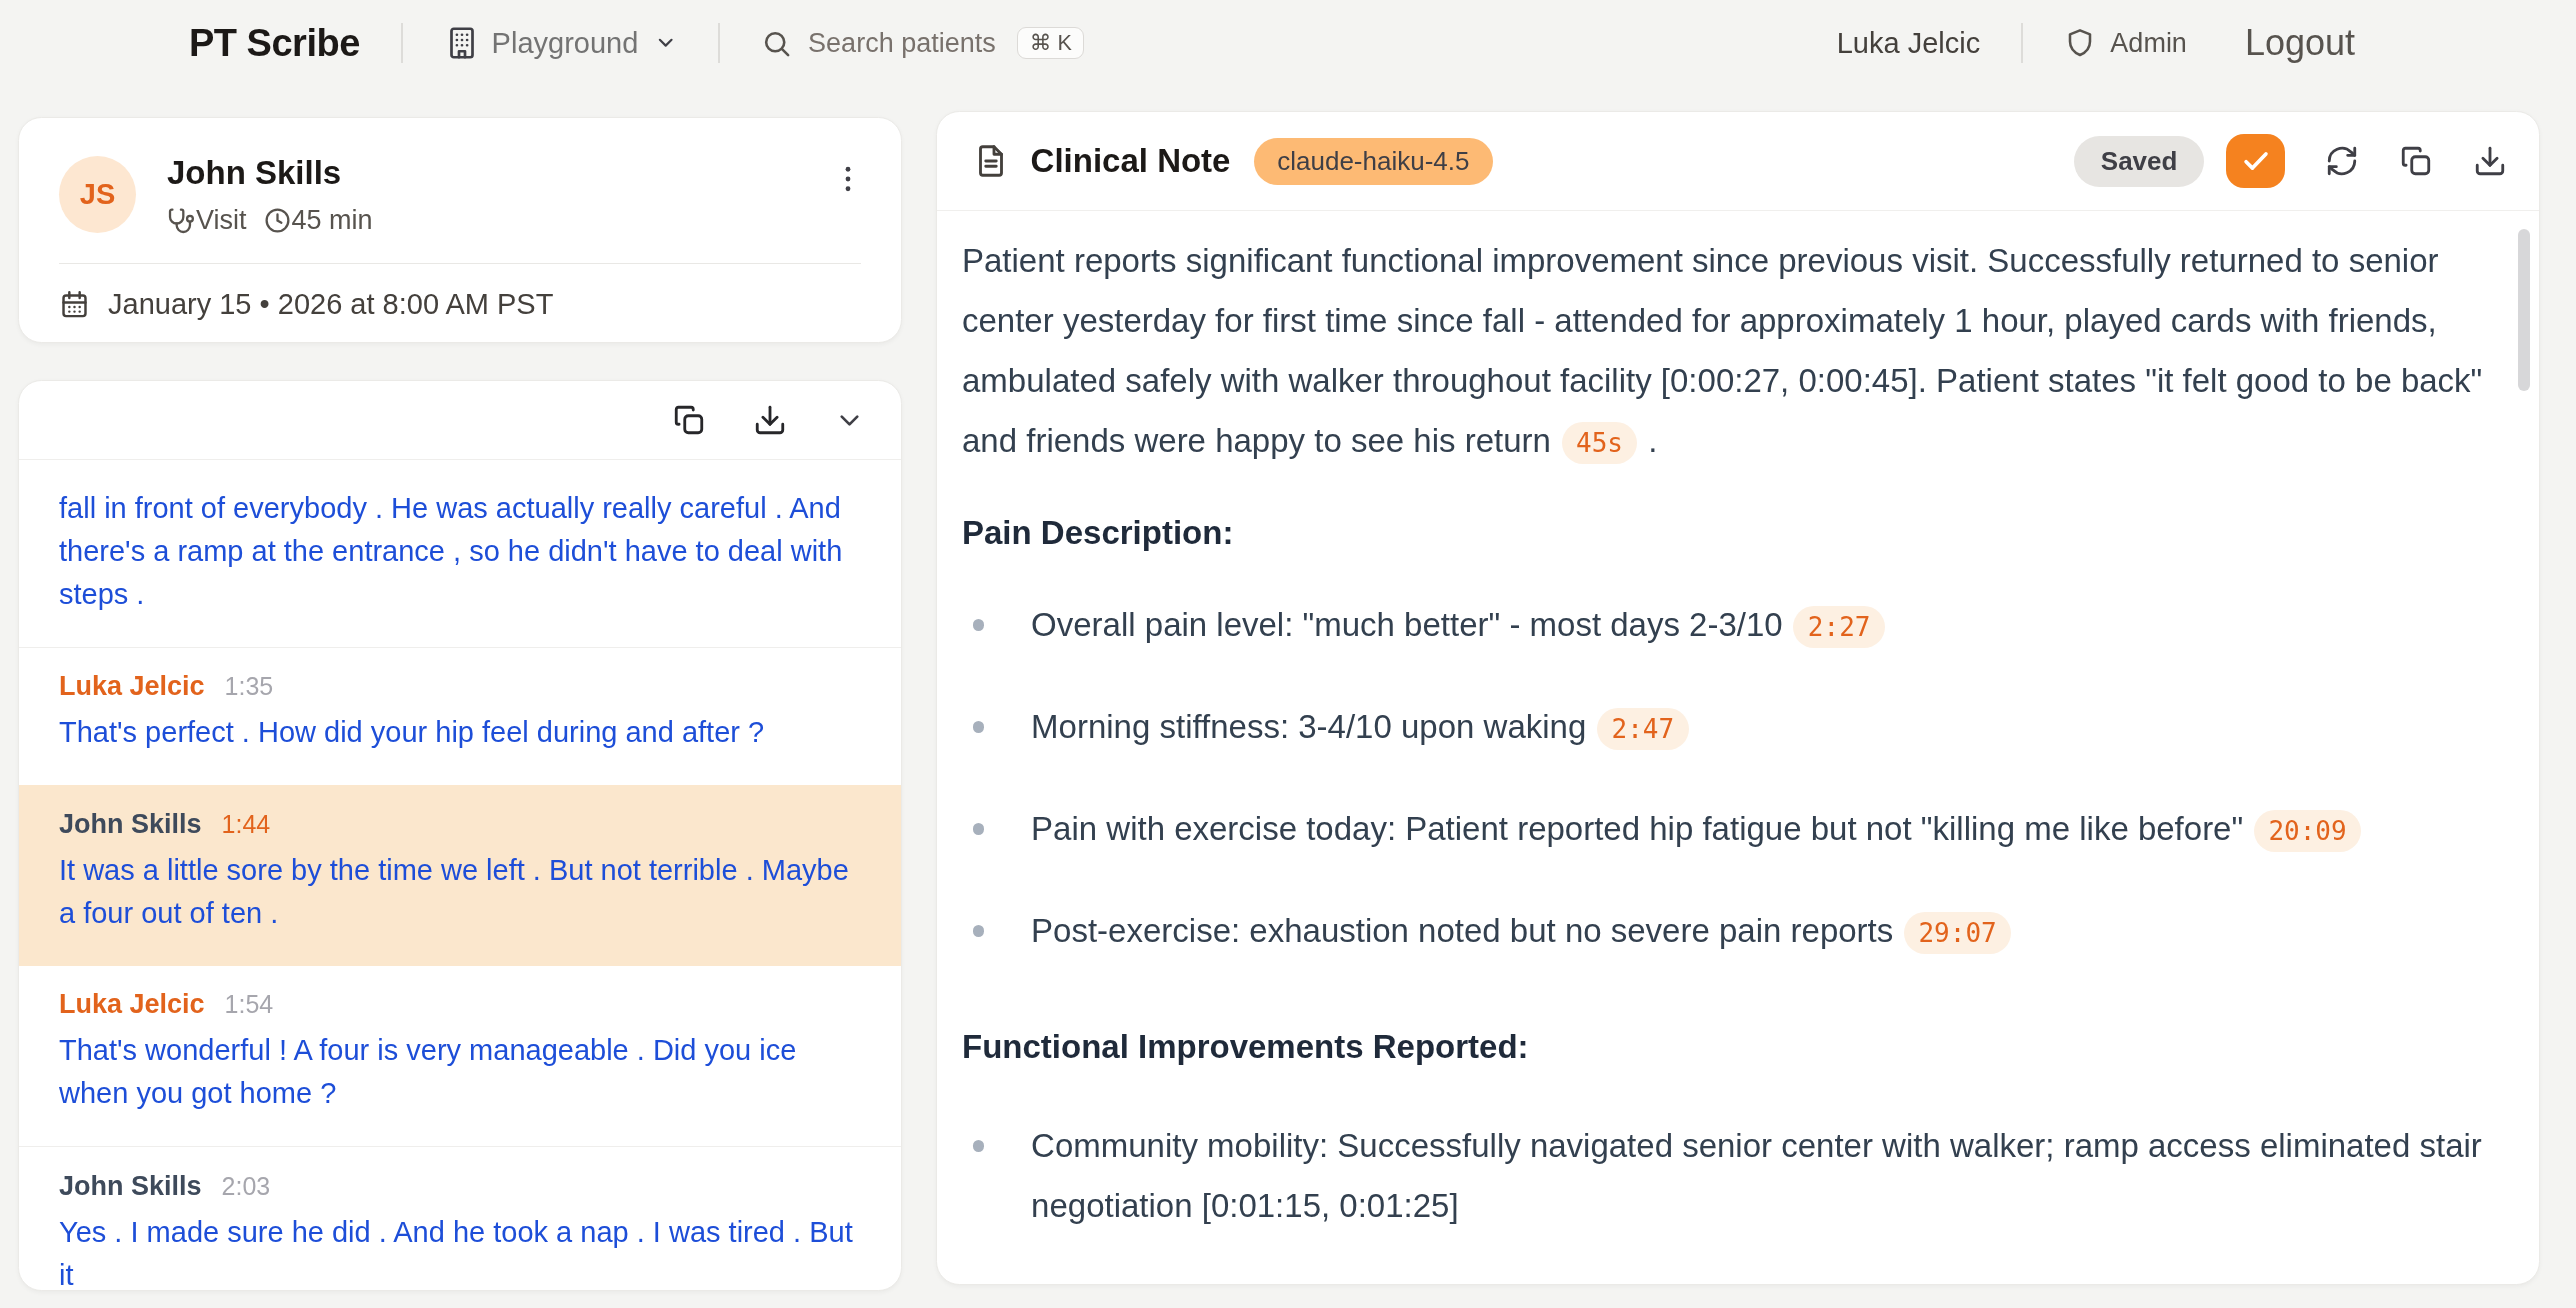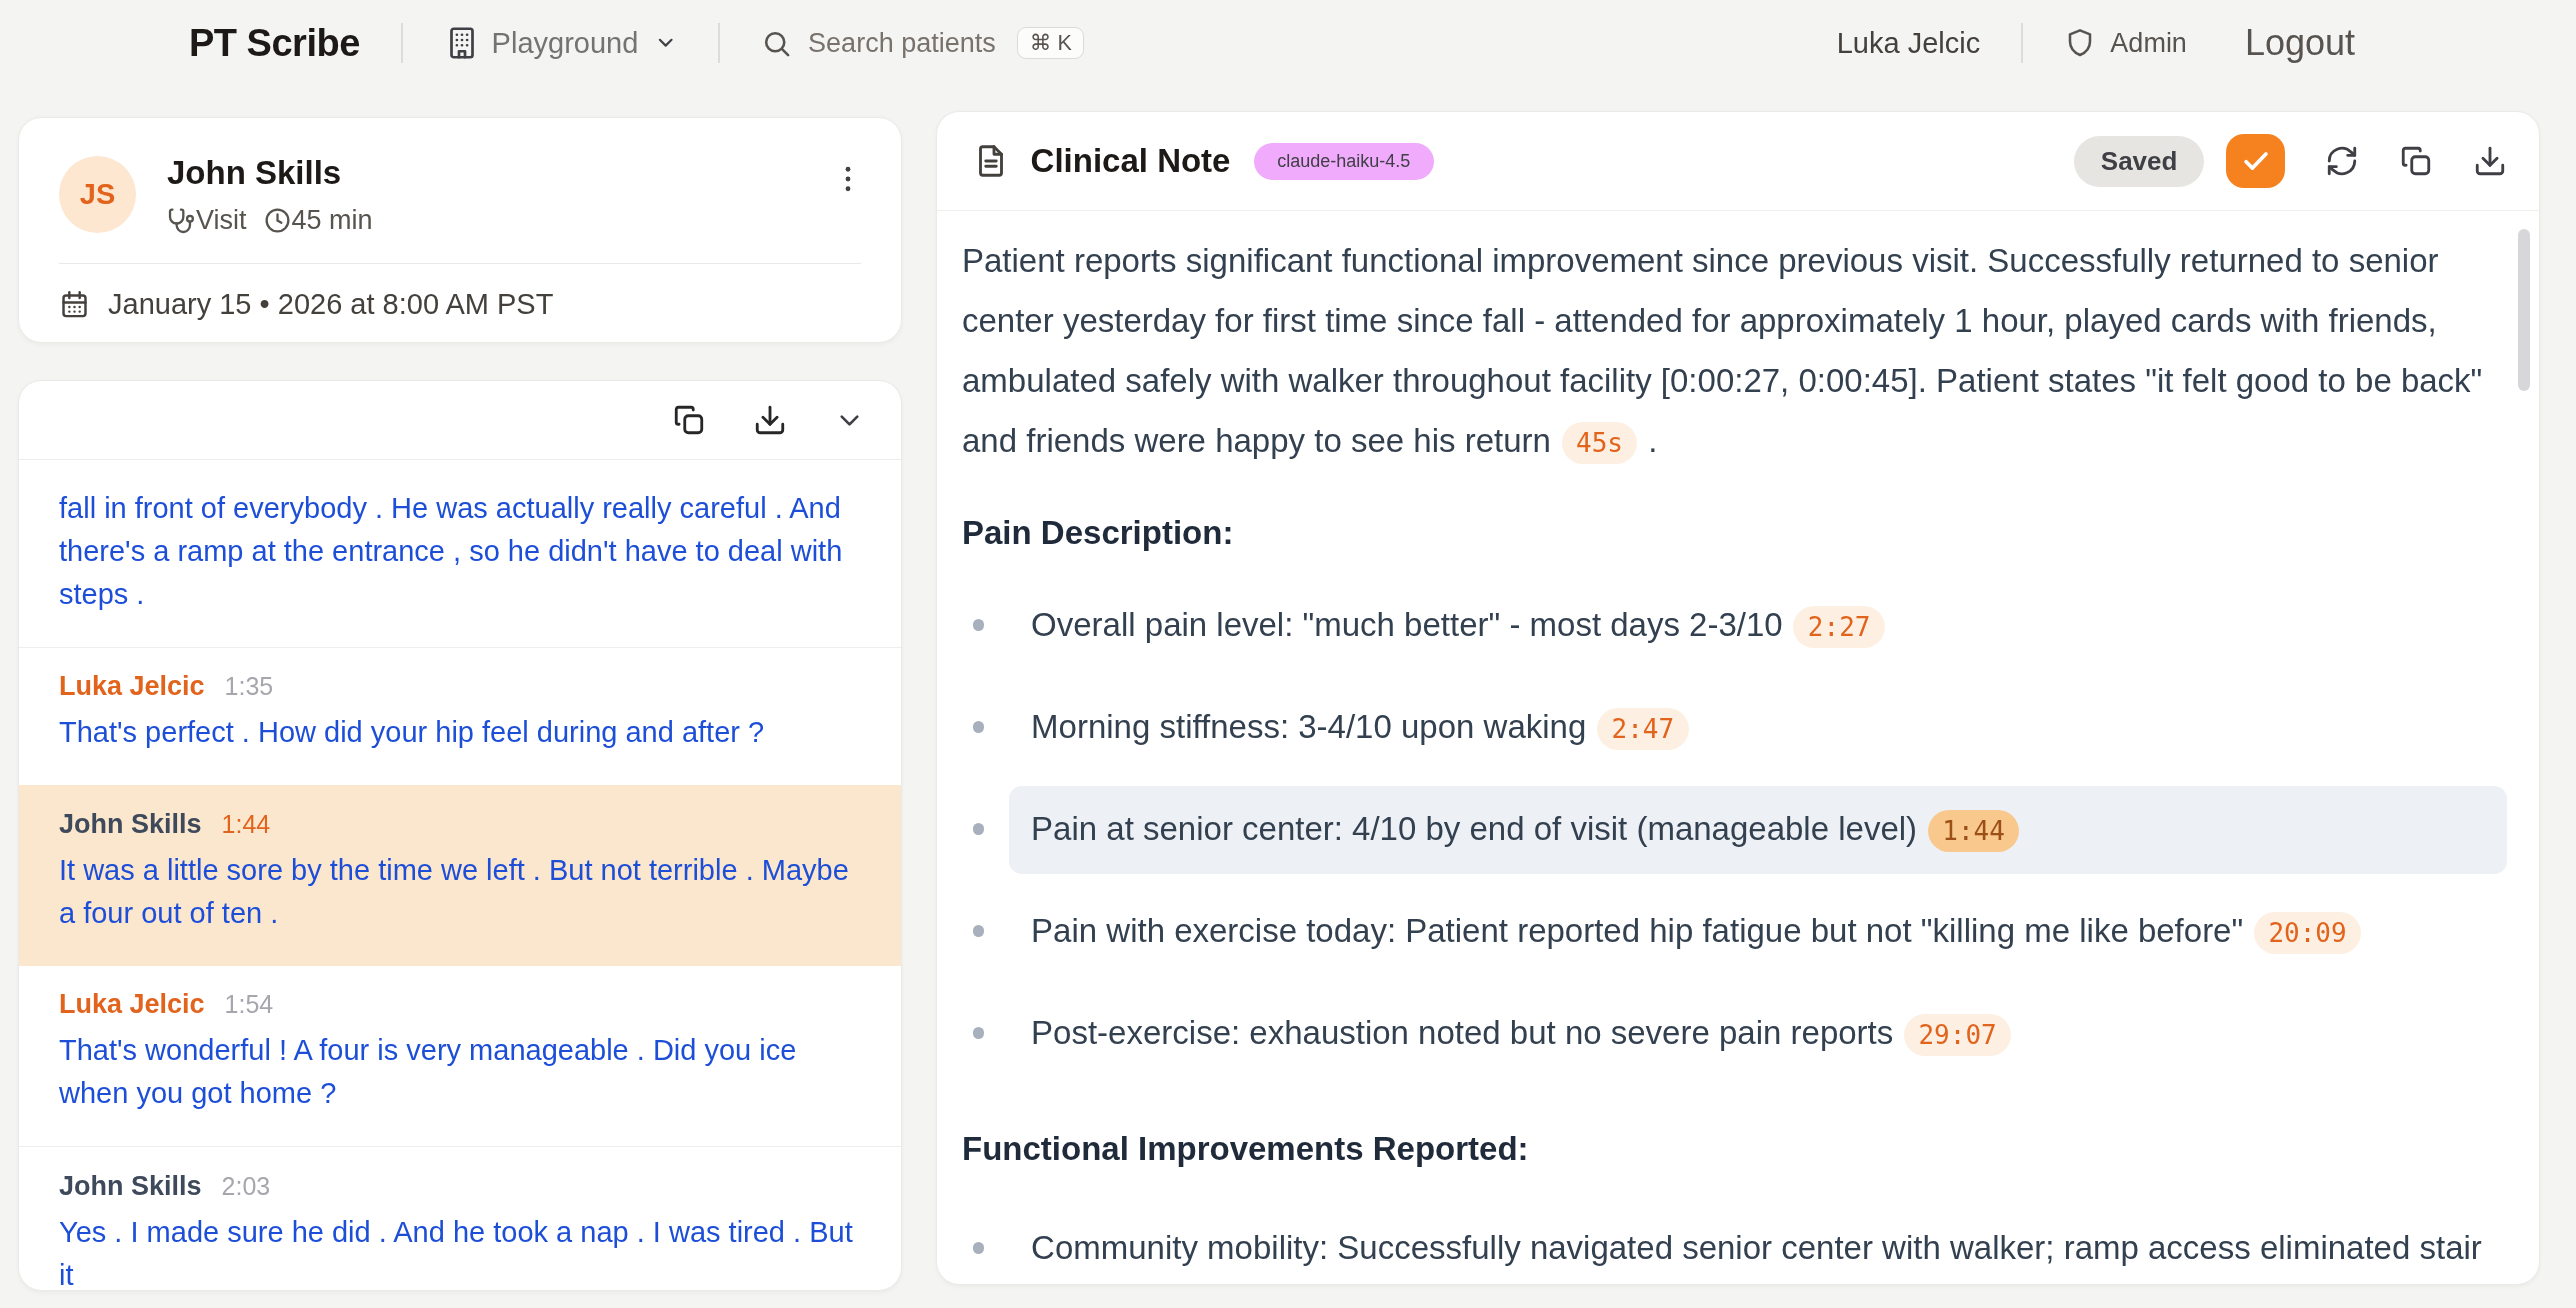--- a/index.html
+++ b/index.html
@@ -77,22 +77,22 @@
   .msg.highlight .mtime { color:#e2631c; }
 
   
   .note-card { left:936px; top:111px; width:1604px; height:1174px; overflow:hidden; }
   .n-header {
     height:99px; display:flex; align-items:center; padding:0 32px 0 36px;
     border-bottom:0.9px solid #f0efed;
   }
   .n-title { font-size:33px; font-weight:600; color:#1c1917; margin-left:21.6px; }
   .model-badge {
-    margin-left:23.4px; background:#f0abfc; color:#3f3f46;
-    font-size:18px; border-radius:899px; padding:8px 23.4px;
+    margin-left:23.4px; background:#fdba74; color:#3f3f46;
+    font-size:26px; border-radius:899px; padding:8px 23.4px;
   }
   .saved-pill {
     background:#e7e5e2; color:#3f3f46; font-size:26px; font-weight:600;
     border-radius:899px; padding:10px 27px;
   }
   .confirm-btn {
     width:59px; height:54px; border-radius:18px; background:#f5821f;
     display:flex; align-items:center; justify-content:center; margin-left:21.6px;
   }
   .n-hbtn { margin-left:40px; }
@@ -317,24 +317,20 @@
     <h3 class="n-h3">Pain Description:</h3>
     <ul class="n-list">
       <li class="n-li">
         <span class="li-dot"></span>
         <div class="li-body"><span>Overall pain level: "much better" - most days 2-3/10</span><span class="ts-badge">2:27</span></div>
       </li>
       <li class="n-li">
         <span class="li-dot"></span>
         <div class="li-body"><span>Morning stiffness: 3-4/10 upon waking</span><span class="ts-badge">2:47</span></div>
       </li>
-      <li class="n-li active">
-        <span class="li-dot"></span>
-        <div class="li-body"><span>Pain at senior center: 4/10 by end of visit (manageable level)</span><span class="ts-badge active">1:44</span></div>
-      </li>
       <li class="n-li">
         <span class="li-dot"></span>
         <div class="li-body"><span>Pain with exercise today: Patient reported hip fatigue but not "killing me like before"</span><span class="ts-badge">20:09</span></div>
       </li>
       <li class="n-li">
         <span class="li-dot"></span>
         <div class="li-body"><span>Post-exercise: exhaustion noted but no severe pain reports</span><span class="ts-badge">29:07</span></div>
       </li>
     </ul>
 

